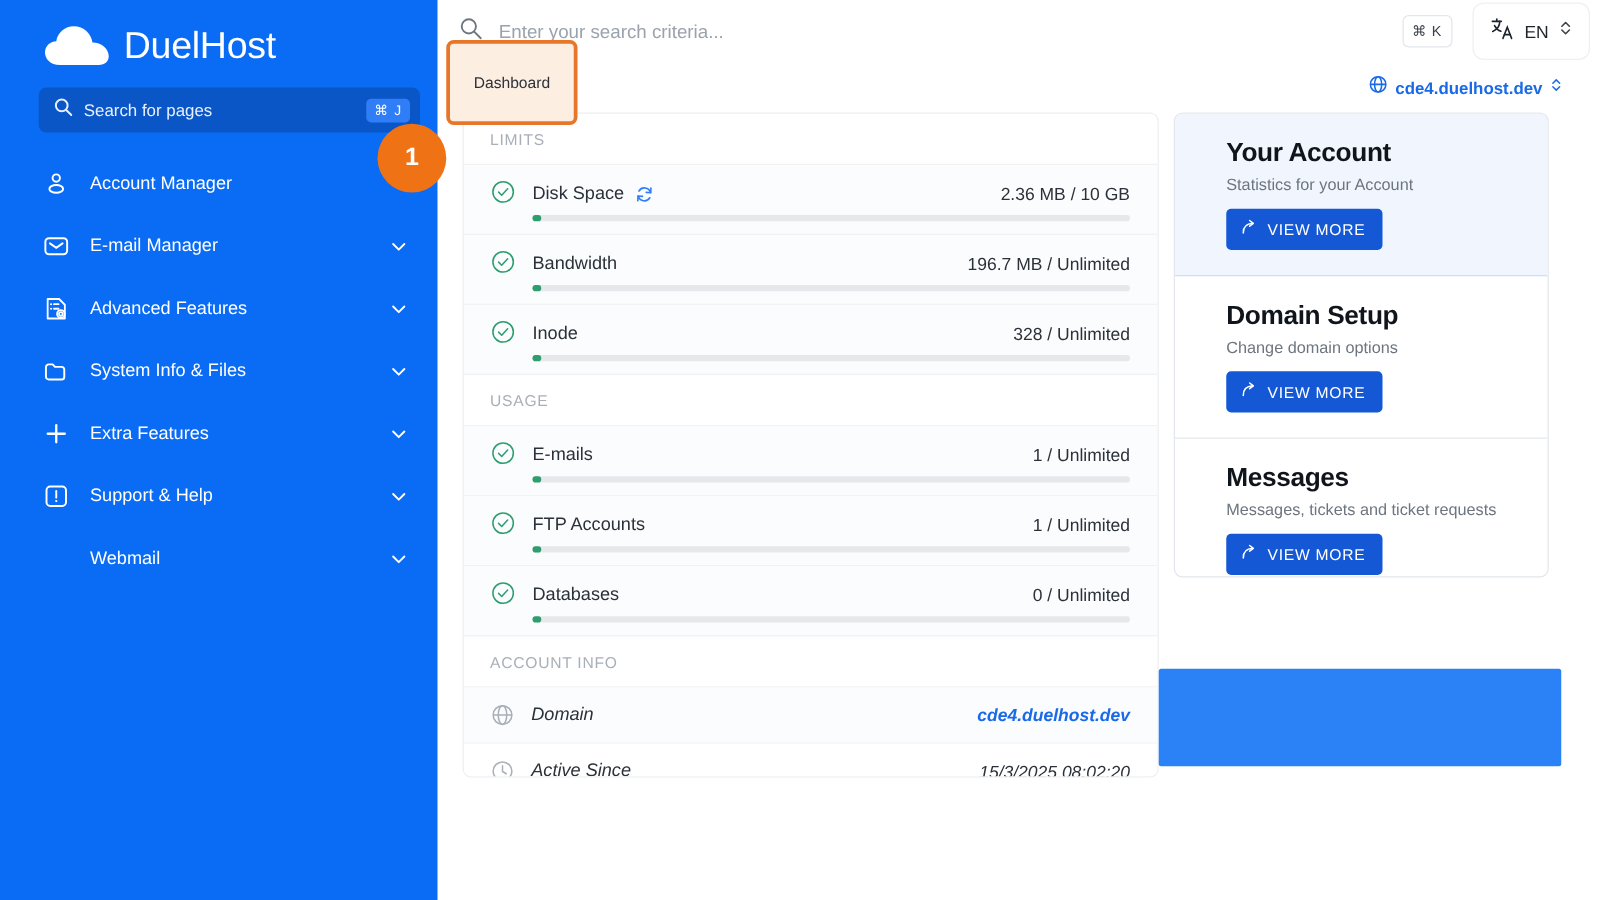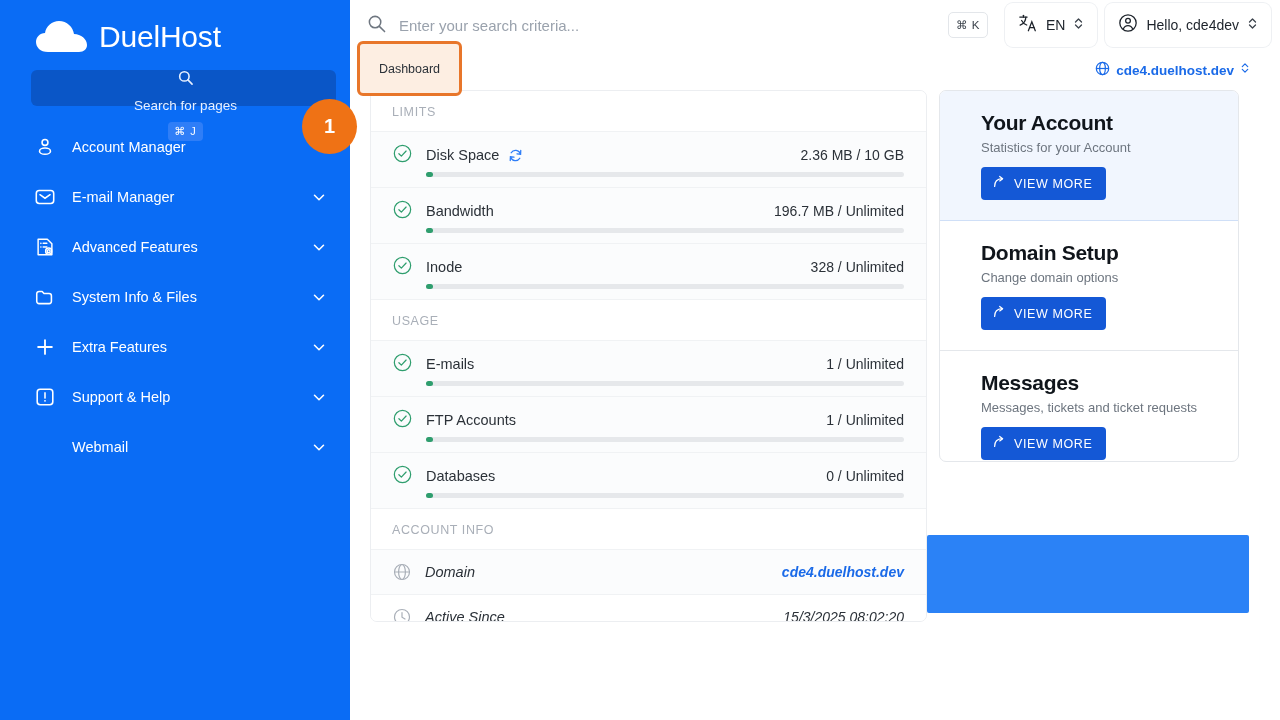--- a/index.html
+++ b/index.html
@@ -25,21 +25,20 @@
   .brand-name { color: #ffffff; font-size: 30px; font-weight: 400; letter-spacing: -0.2px; }
 
   .side-search {
     margin: 10px 14px 0 14px;
     height: 36px;
     background: #0a56c7;
     border-radius: 6px;
     display: flex; align-items: center;
     padding: 0 8px 0 12px;
     gap: 9px;
-    flex-direction: column;
   }
   .side-search .ph { color: #e8f0ff; font-size: 13.5px; flex: 1; }
   .kbd-side {
     background: #2f7ef7; color: #ffffff; font-size: 11px;
     padding: 3px 6px; border-radius: 4px; letter-spacing: 1px;
   }
 
   .nav { margin-top: 16px; }
   .nav-item {
     height: 50px; display: flex; align-items: center;
@@ -156,22 +155,22 @@
     font-family: "Liberation Sans", sans-serif;
   }
 
   .bluebox {
     position: absolute; left: 577px; top: 535px;
     width: 322px; height: 78px; background: #2b82f6; border-radius: 2px;
   }
 
   
   .dashtab {
-    position: absolute; left: 357px; top: 41px;
-    width: 105px; height: 55px;
+    position: absolute; left: 357px; top: 32px;
+    width: 105px; height: 68px;
     background: #fdeee2;
     border: 3px solid #e8762a;
     border-radius: 6px;
     display: flex; align-items: center; justify-content: center;
     z-index: 30;
   }
   .dashtab .dt-label { font-size: 12.5px; color: #2b3138; }
   .badge1 {
     position: absolute; left: 302px; top: 99px;
     width: 55px; height: 55px; border-radius: 50%;
@@ -338,36 +337,20 @@
         </span>
         <span class="pb-label">EN</span>
         <span>
           <svg width="11" height="15" viewBox="0 0 11 15" fill="none" stroke="#3c434c" stroke-width="1.3" stroke-linecap="round" stroke-linejoin="round">
             <path d="M2.5 6 L5.5 3 L8.5 6"></path>
               <path d="M2.5 9 L5.5 12 L8.5 9"></path>
           </svg>
         </span>
       </div>
 
-      <div class="pillbtn">
-        <span>
-          <svg width="20" height="20" viewBox="0 0 22 22" fill="none" stroke="#1d232b" stroke-width="1.4">
-            <circle cx="11" cy="11" r="9"></circle>
-              <circle cx="11" cy="8.6" r="2.6"></circle>
-              <path d="M5.8 17.6 C6.8 15 9 13.8 11 13.8 C13 13.8 15.2 15 16.2 17.6"></path>
-          </svg>
-        </span>
-        <span class="pb-label">Hello, cde4dev</span>
-        <span>
-          <svg width="11" height="15" viewBox="0 0 11 15" fill="none" stroke="#3c434c" stroke-width="1.3" stroke-linecap="round" stroke-linejoin="round">
-            <path d="M2.5 6 L5.5 3 L8.5 6"></path>
-              <path d="M2.5 9 L5.5 12 L8.5 9"></path>
-          </svg>
-        </span>
-      </div>
     </div>
 
     <div class="subbar">
       <div class="domainpick">
         <span>
           <svg width="15" height="15" viewBox="0 0 16 16" fill="none" stroke="#1a6ae8" stroke-width="1.3">
             <circle cx="8" cy="8" r="6.6"></circle>
               <ellipse cx="8" cy="8" rx="3" ry="6.6"></ellipse>
               <line x1="1.6" y1="8" x2="14.4" y2="8"></line>
           </svg>

